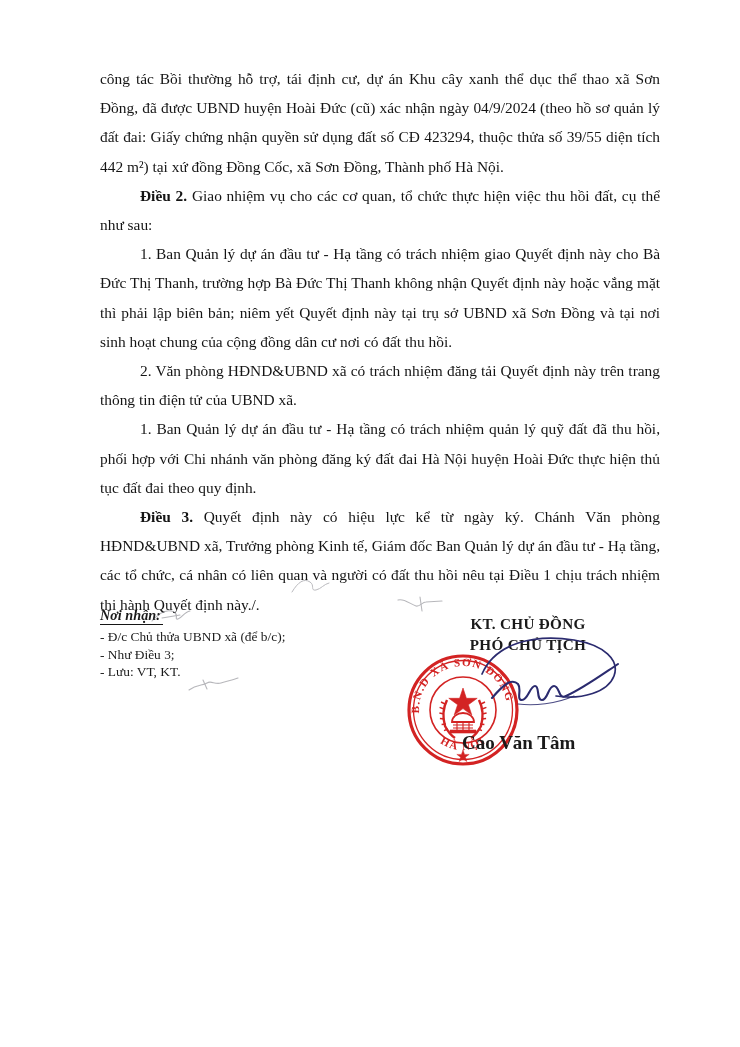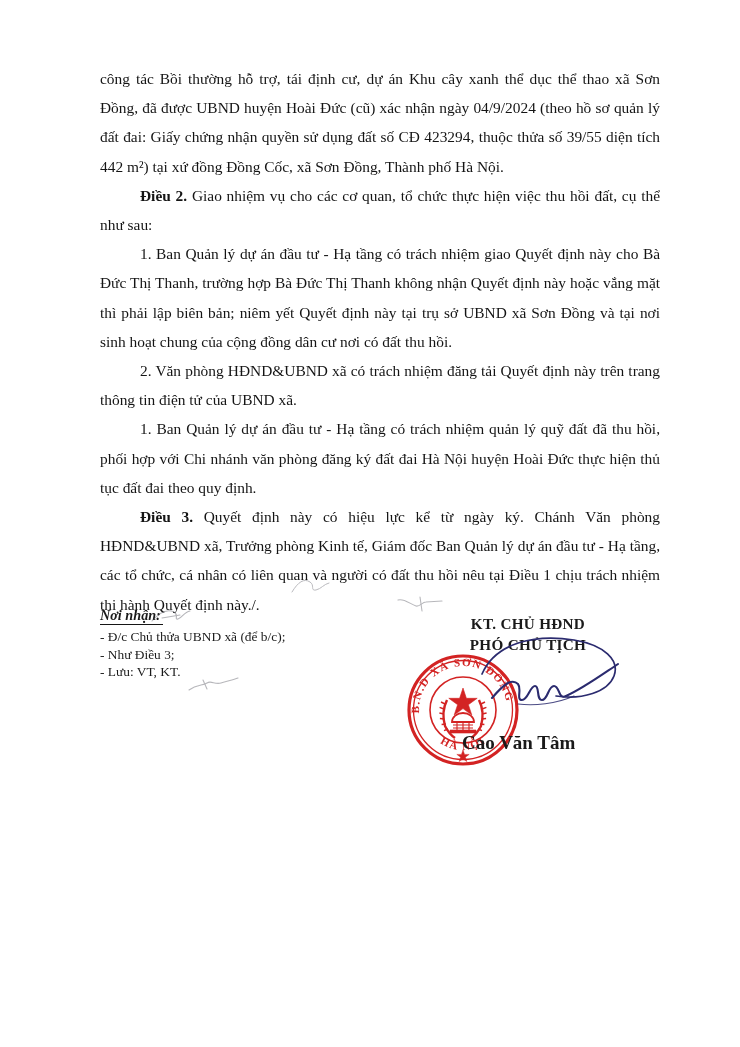--- a/index.html
+++ b/index.html
@@ -158,21 +158,21 @@
     <div class="recipients">
       <div class="recipients-title">Nơi nhận:</div>
       <ul>
         <li>- Đ/c Chủ thửa UBND xã (để b/c);</li>
         <li>- Như Điều 3;</li>
         <li>- Lưu: VT, KT.</li>
       </ul>
     </div>
 
     <div class="signature-area">
-      <p class="sig-line1">KT. CHỦ HĐND</p>
+      <p class="sig-line1">KT. CHỦ ĐỒNG</p>
       <p class="sig-line2">PHÓ CHỦ TỊCH</p>
 
       <div class="seal">
         <svg width="120" height="120" viewBox="0 0 120 120" aria-hidden="true">
           <defs>
             <path id="arcTop" d="M 16,60 A 44,44 0 1 1 104,60"></path>
             <path id="arcBot" d="M 20,60 A 40,40 0 0 0 100,60"></path>
           </defs>
           <circle cx="60" cy="60" r="54" fill="none" stroke="#d32323" stroke-width="3.2"></circle>
           <circle cx="60" cy="60" r="49.5" fill="none" stroke="#d32323" stroke-width="1.3"></circle>

